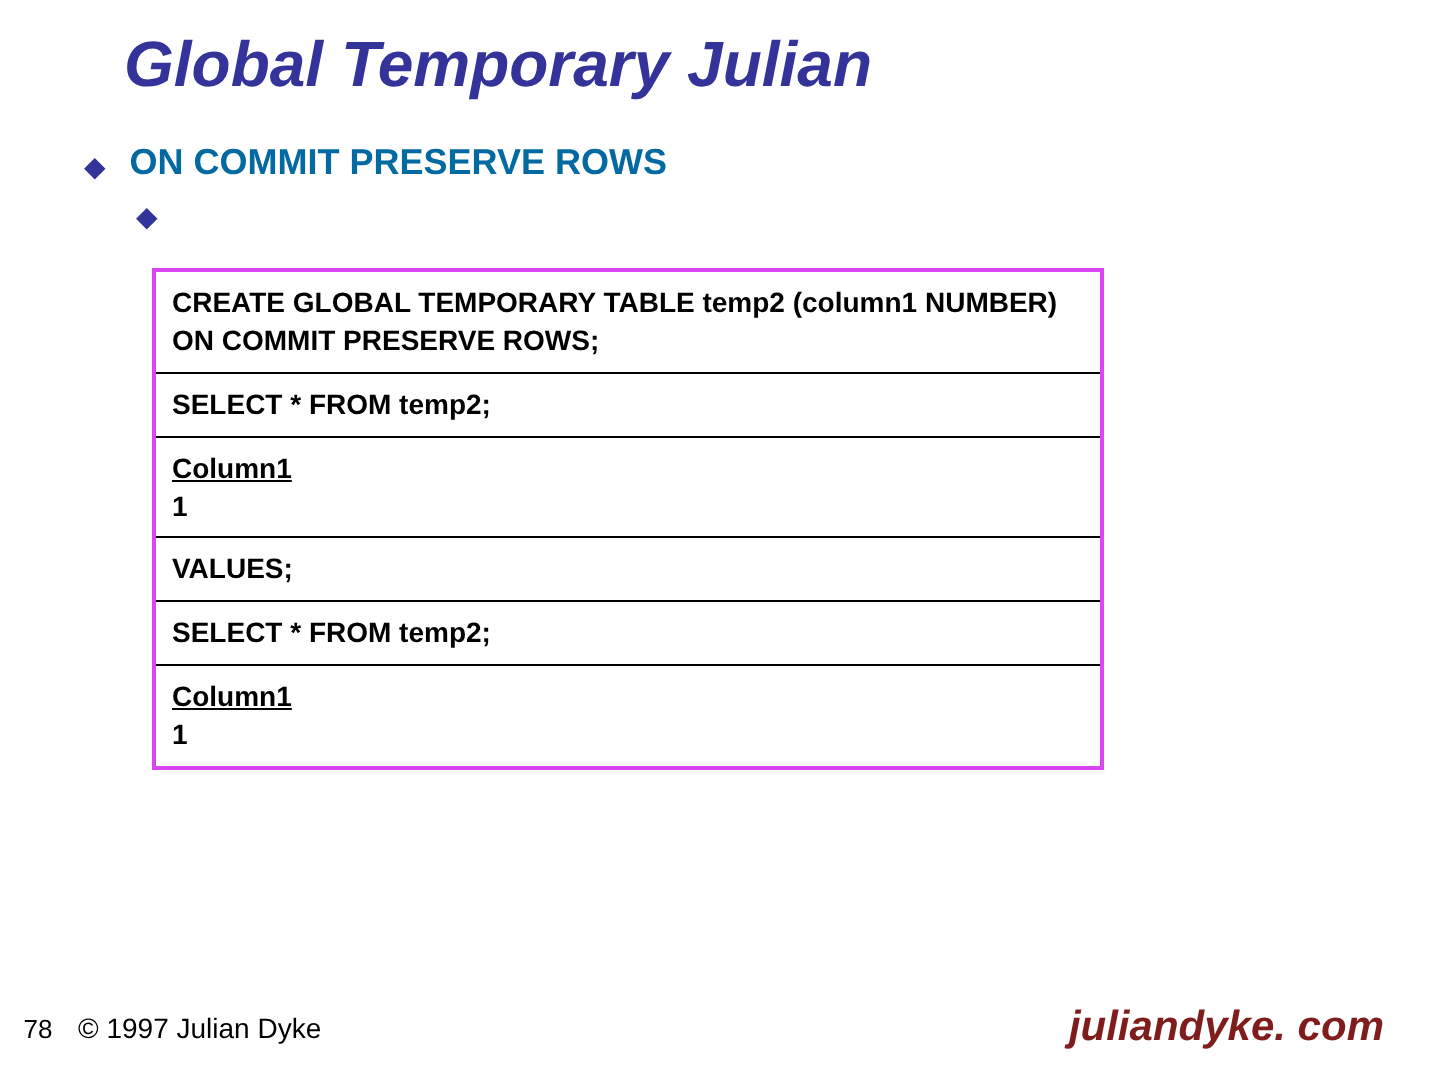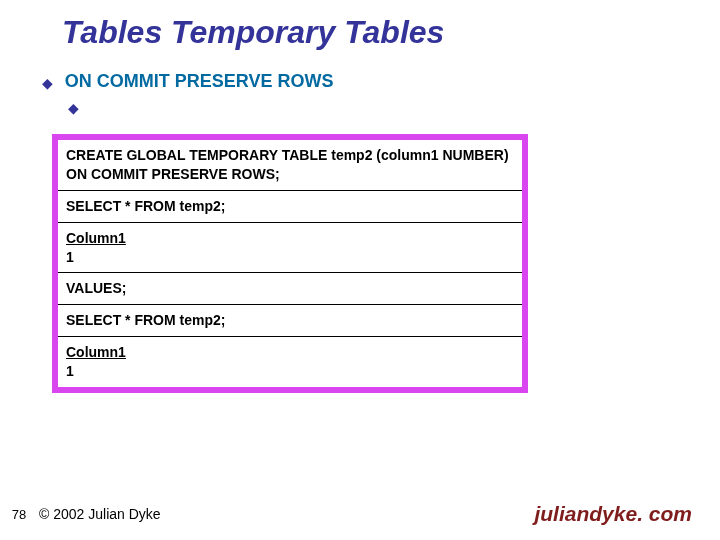--- a/index.html
+++ b/index.html
@@ -40,23 +40,23 @@
       margin-right: 12px;
       flex-shrink: 0;
     }
     .bullet-text {
       color: #0369a1;
       font-size: 18px;
       font-weight: bold;
     }
     .code-box {
       margin-top: 18px;
-      margin-left: 52px;
+      margin-left: 76px;
       width: 476px;
-      border: 6px solid #d946ef;
+      border: 2px solid #d946ef;
       background: #ffffff;
     }
     .code-section {
       padding: 6px 8px;
       border-bottom: 1px solid #000000;
       color: #000000;
       font-size: 14px;
       font-weight: bold;
       line-height: 1.35;
       white-space: pre-wrap;
@@ -88,21 +88,21 @@
       color: #7f1d1d;
       font-size: 21px;
       font-weight: bold;
       font-style: italic;
     }
     .left-group { display: flex; align-items: center; }
   </style>
 </head>
 <body>
 
-<div class="title">Tables Temporary Tables</div>
+<div class="title">Global Temporary Julian</div>
 
 <div class="content">
   <div class="bullet-row">
     <span class="diamond">◆</span>
     <span class="bullet-text">ON COMMIT PRESERVE ROWS</span>
   </div>
   <div class="bullet-row-nested">
     <span class="diamond">◆</span>
   </div>
 </div>
@@ -115,16 +115,16 @@
 <span>1</span></div>
   <div class="code-section">VALUES;</div>
   <div class="code-section">SELECT * FROM temp2;</div>
   <div class="code-section"><span class="underline">Column1</span>
 <span>1</span></div>
 </div>
 
 <div class="footer">
   <div class="left-group">
     <span class="page-num">78</span>
-    <span class="copyright">© 2002 Julian Dyke</span>
+    <span class="copyright">© 1997 Julian Dyke</span>
   </div>
   <span class="site">juliandyke. com</span>
 </div>
 
 </body></html>

